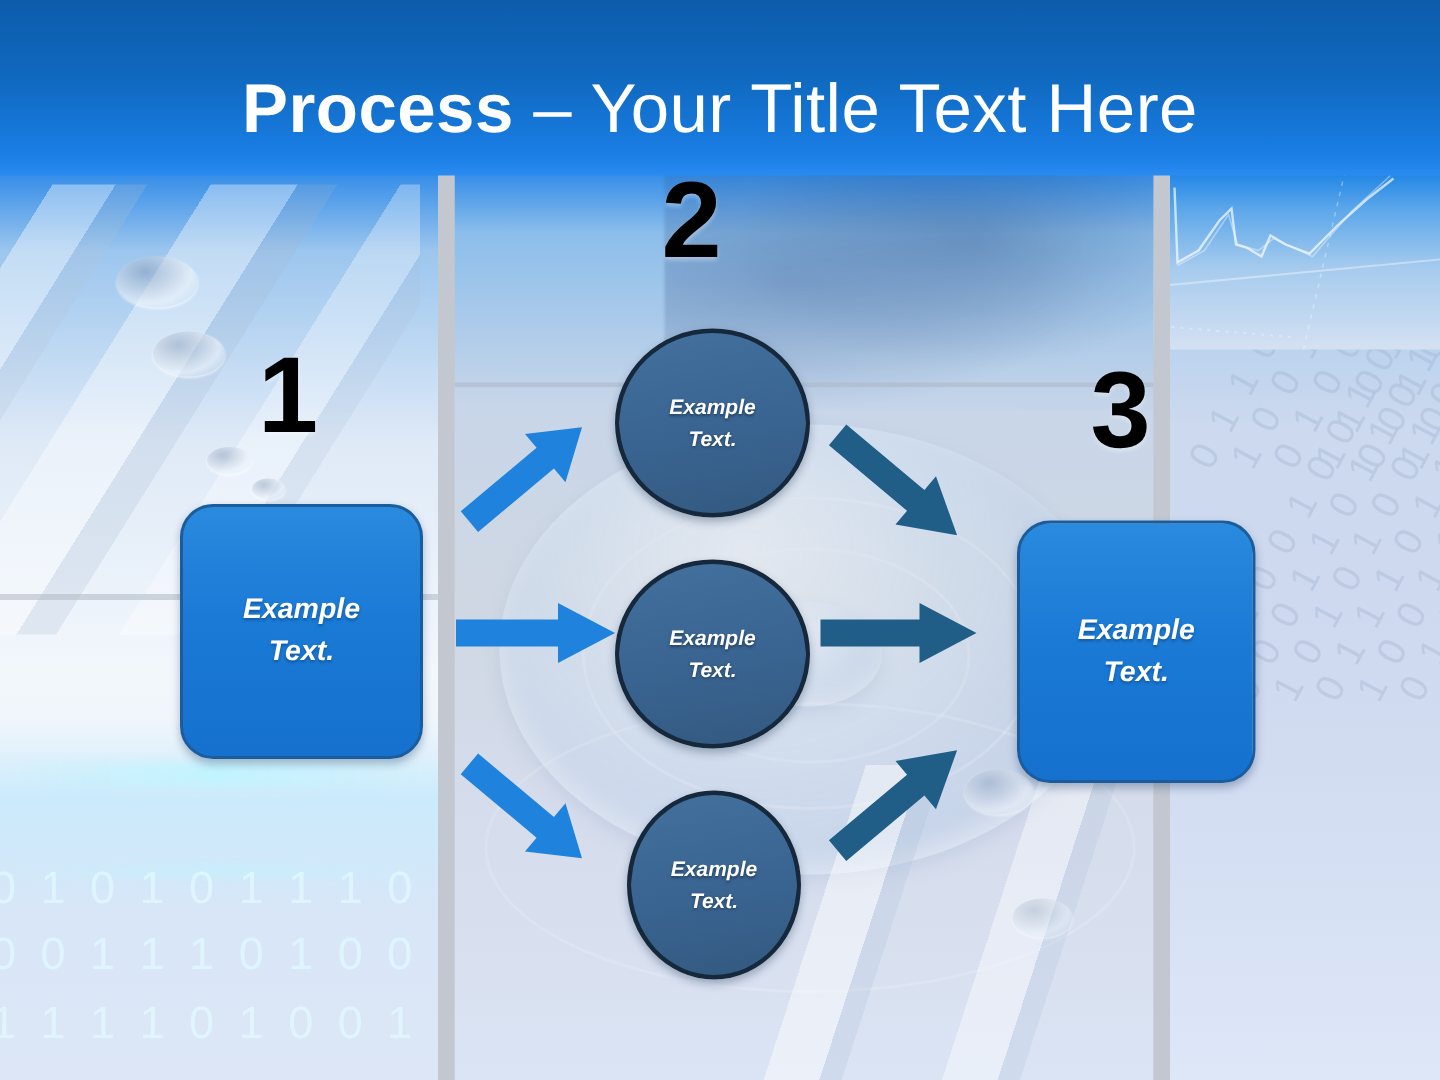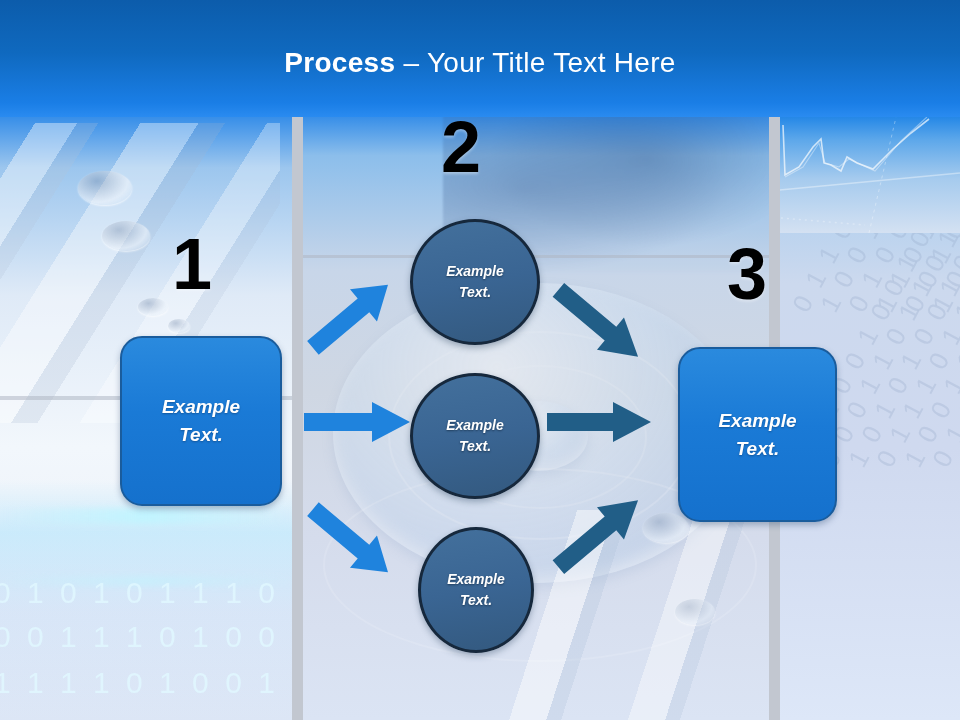--- a/index.html
+++ b/index.html
@@ -70,21 +70,21 @@
 
   .gapv{position:absolute;top:113px;width:11px;height:607px;background:#c2c7d0;}
   .gap-left{left:292px;}
   .gap-right{left:769px;}
   .seam{position:absolute;background:rgba(175,182,195,.55);}
 
   
   .header{position:absolute;left:0;top:0;width:960px;height:117px;
     background:linear-gradient(180deg,#0c5cab 0%,#0f69bf 45%,#1a7ee6 88%,#2a8bf0 100%);}
   .header-title{position:absolute;left:0;top:49px;width:960px;text-align:center;
-    font-size:28px;color:#ffffff;letter-spacing:.3px;line-height:1;}
+    font-size:46px;color:#ffffff;letter-spacing:.3px;line-height:1;}
   .header-title .b{font-weight:bold;}
   .header-title .n{font-weight:400;}
 
   
   .num{position:absolute;font-size:72px;font-weight:bold;color:#000000;line-height:1;
     text-shadow:0 2px 3px rgba(255,255,255,.35);}
   #num1{left:172px;top:228px;}
   #num2{left:441px;top:111px;}
   #num3{left:727px;top:238px;}
 

